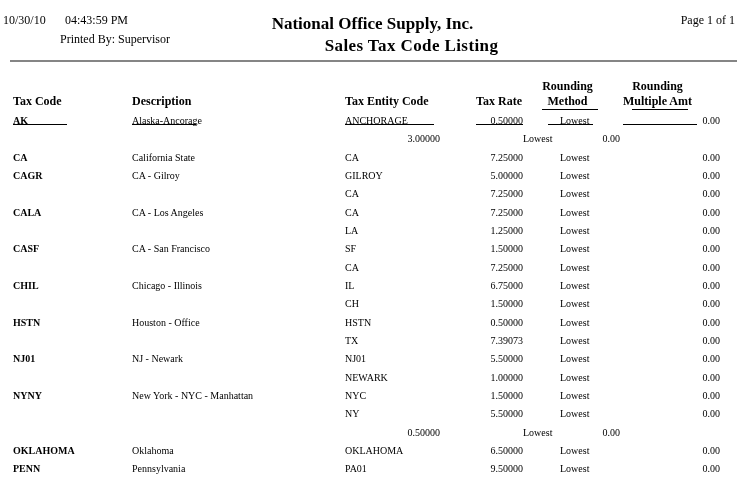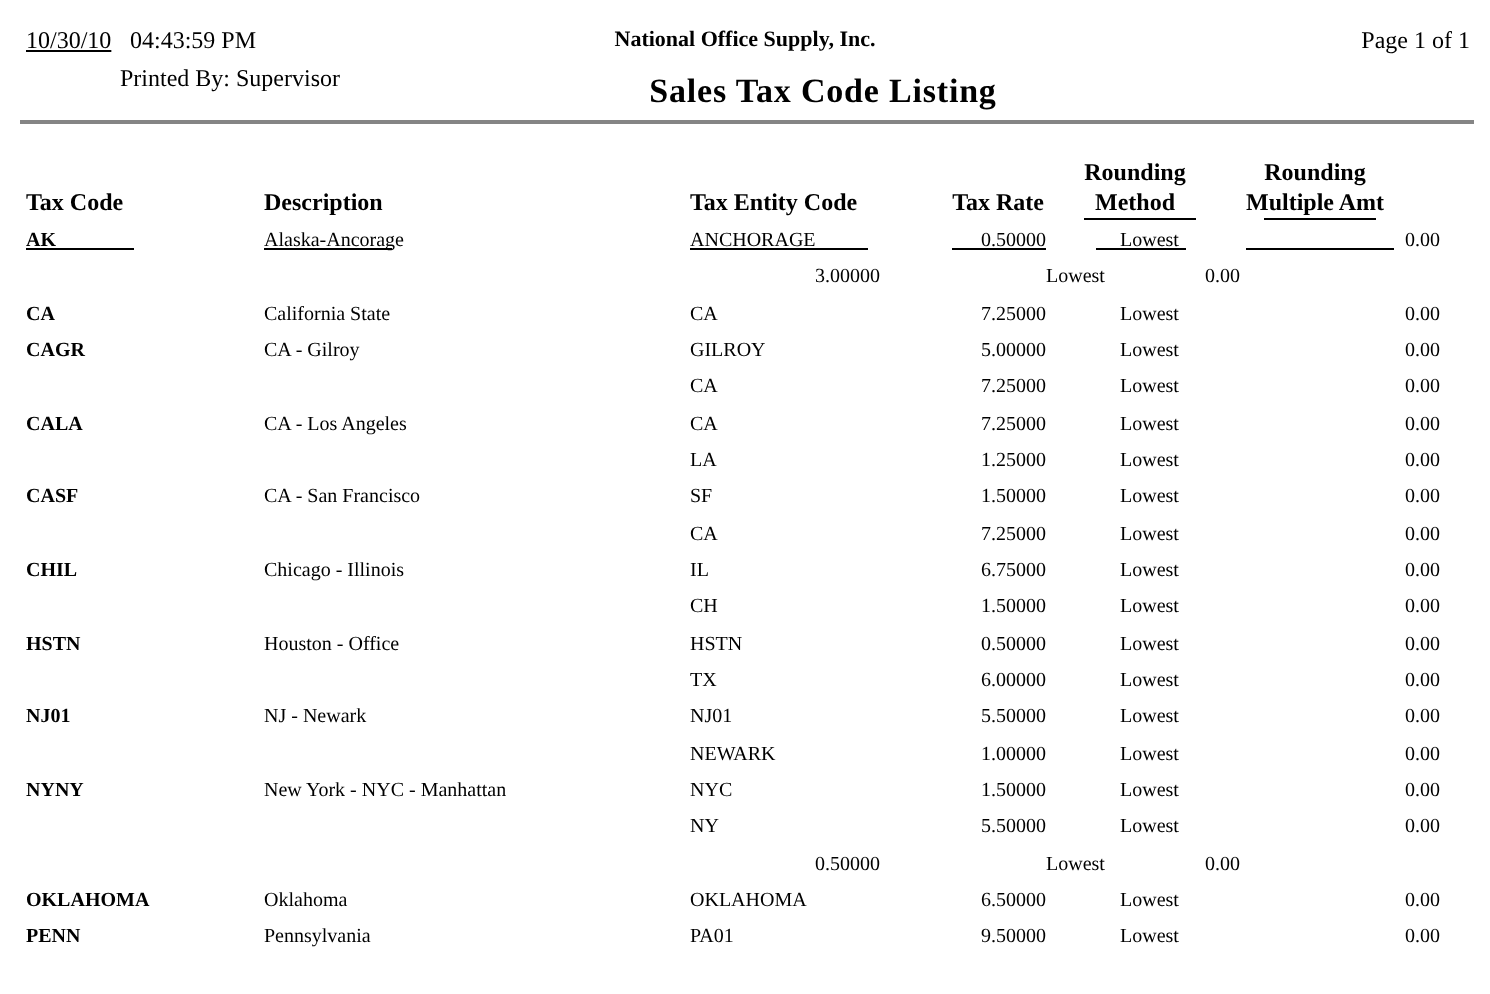--- a/index.html
+++ b/index.html
@@ -6,21 +6,21 @@
   body {
     width: 745px; height: 497px;
     background: #ffffff;
     font-family: "Liberation Serif", "DejaVu Serif", serif;
     color: #000;
     overflow: hidden;
     position: relative;
   }
   .abs { position: absolute; }
   .meta { font-size: 12px; line-height: 13px; }
-  .company { font-size: 11px; font-weight: bold; top: 14px; left: 0; width: 745px; text-align: center; }
+  .company { font-size: 17px; font-weight: bold; top: 14px; left: 0; width: 745px; text-align: center; }
   .title { font-size: 17px; font-weight: bold; letter-spacing: 0.4px; top: 36px; left: 0; width: 745px; text-align: center; padding-left: 39px; }
   .rule { top: 60px; left: 10px; width: 727px; height: 2px; background: #858585; }
 
   
   .colhdr { font-size: 12px; font-weight: bold; line-height: 12px; white-space: nowrap; }
   .colhdr .u { display: inline-block; border-bottom: 1px solid #000; padding-right: 5px; padding-bottom: 17px; }
   .colhdr.r-align { text-align: right; }
   .colhdr.r-align .u { padding-right: 1px; }
   .colhdr.c-align { text-align: center; }
 
@@ -31,21 +31,21 @@
   .cell { overflow: visible; }
   .cell.code { font-weight: bold; }
   .cell.rate { text-align: right; }
   .cell.mult { text-align: right; }
 </style>
 </head>
 <body>
 
 <div>
 
-  <div class="abs meta" style="top:14px; left:13px;text-decoration:underline;">10/30/10</div>
+  <div class="abs meta" style="top:14px; left:3px;">10/30/10</div>
   <div class="abs meta" style="top:14px; left:65px;">04:43:59 PM</div>
   <div class="abs meta" style="top:14px; right:10px;">Page 1 of 1</div>
   <div class="abs meta" style="top:33px; left:13px;margin-left:47px;">Printed By: Supervisor</div>
   <div class="abs company">National Office Supply, Inc.</div>
   <div class="abs title">Sales Tax Code Listing</div>
   <div class="abs rule"></div>
 
   <div class="abs colhdr" style="top:95px; left:13px;">
     <span class="u">Tax Code</span>
   </div>
@@ -189,21 +189,21 @@
         <div class="cell rate">0.50000</div>
         <div class="cell spacer"></div>
         <div class="cell method">Lowest</div>
         <div class="cell mult">0.00</div>
       </div>
 
       <div class="row">
         <div class="cell code"></div>
         <div class="cell desc"></div>
         <div class="cell entity">TX</div>
-        <div class="cell rate">6.00000</div>
+        <div class="cell rate">7.39073</div>
         <div class="cell spacer"></div>
         <div class="cell method">Lowest</div>
         <div class="cell mult">0.00</div>
       </div>
 
       <div class="row">
         <div class="cell code">NJ01</div>
         <div class="cell desc">NJ - Newark</div>
         <div class="cell entity">NJ01</div>
         <div class="cell rate">5.50000</div>

